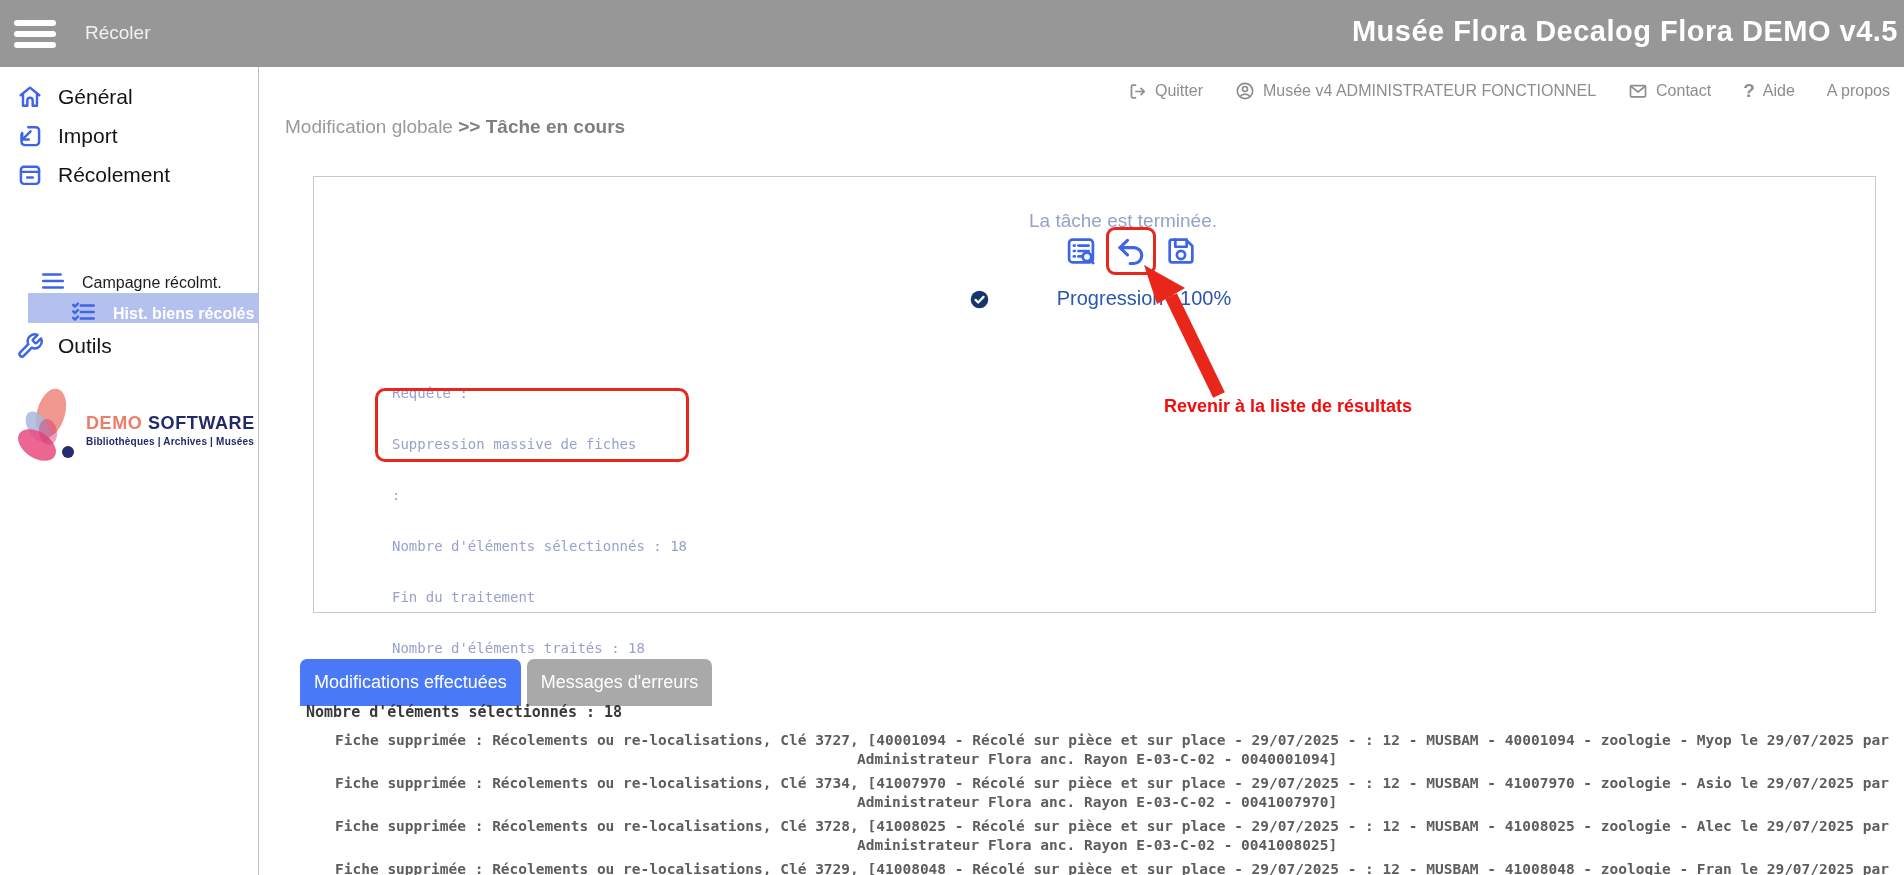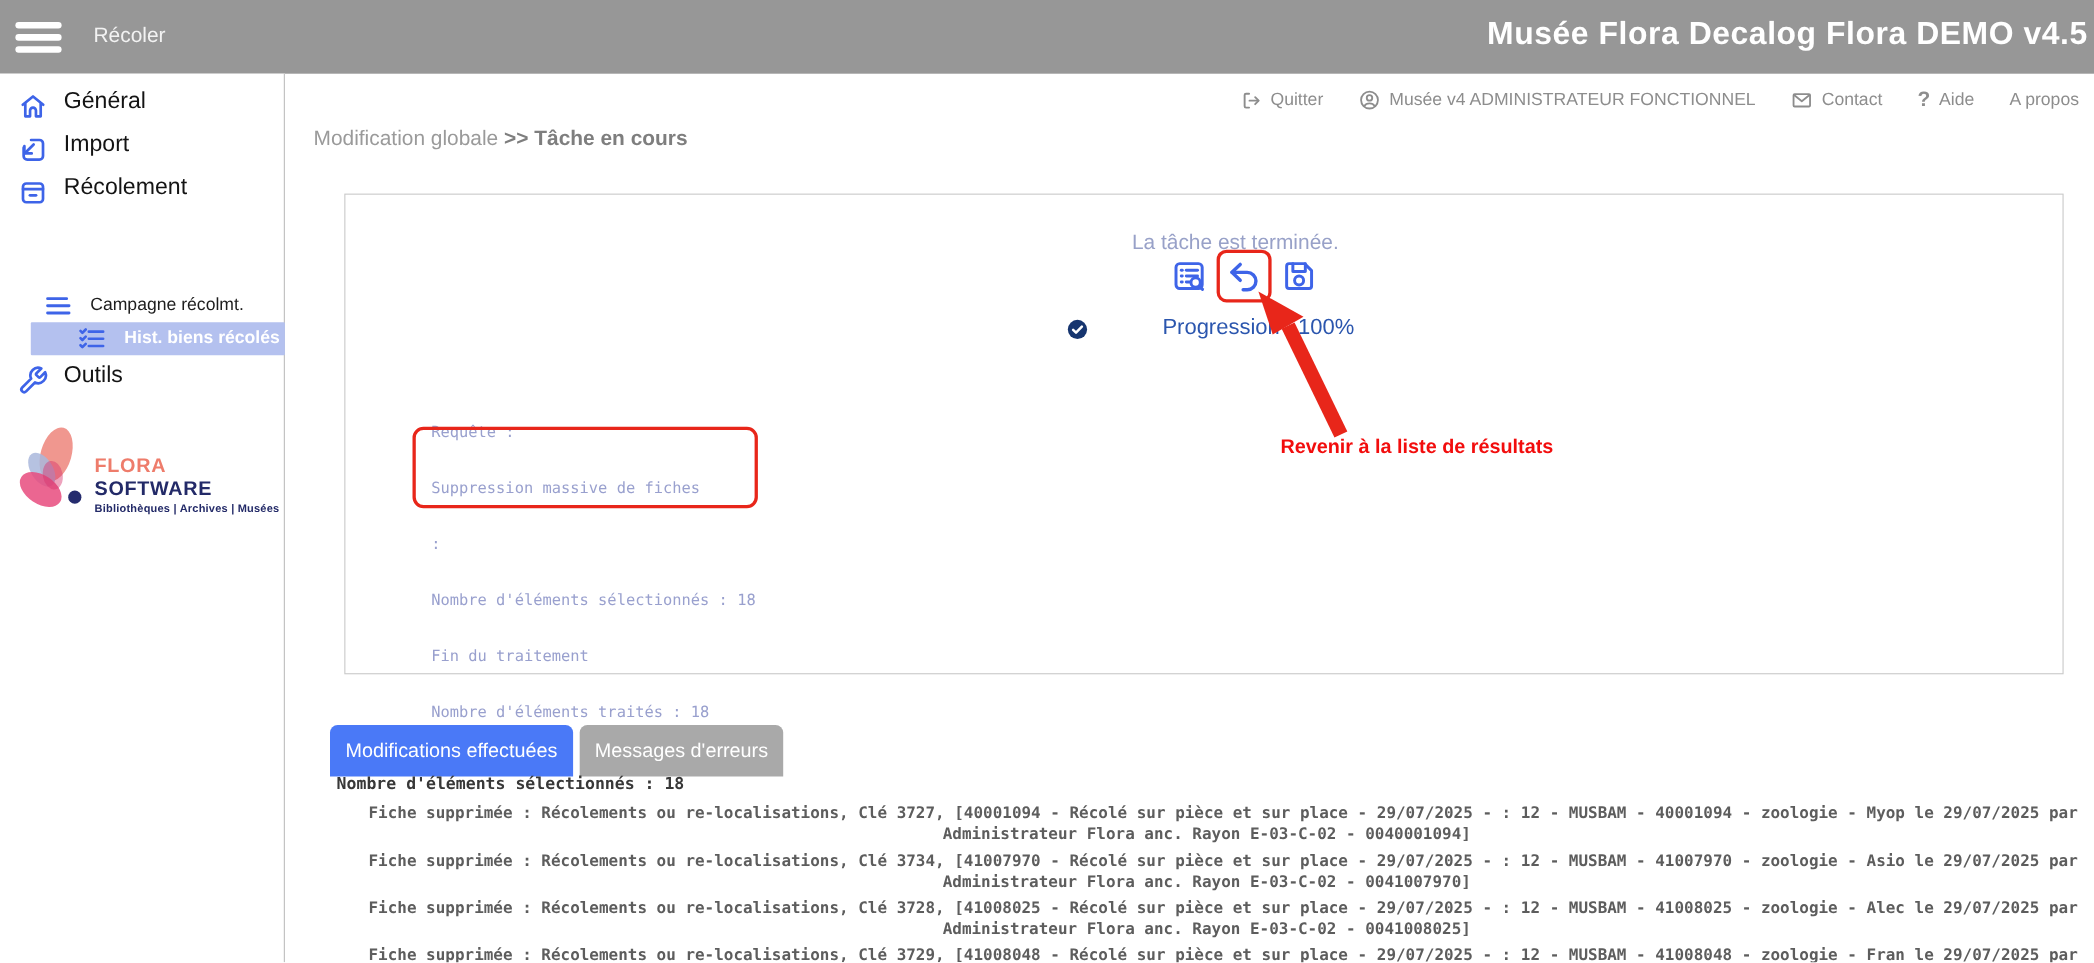--- a/index.html
+++ b/index.html
@@ -11,23 +11,23 @@
 
   
   .topbar { position:absolute; left:0; top:0; width:1904px; height:67px; background:#979797; }
   .menu-btn { position:absolute; left:14px; top:13px; width:46px; height:41px; background:none; border:none; cursor:pointer; }
   .menu-btn span { display:block; width:42px; height:6px; background:#fff; border-radius:3px; margin:5px 0; }
   .module-label { position:absolute; left:85px; top:22px; font-size:19px; color:#f2f2f2; }
   .app-title { position:absolute; right:6px; top:15px; font-size:29px; font-weight:bold; color:#fff; letter-spacing:.5px; white-space:nowrap; }
 
   
   .sidebar { position:absolute; left:0; top:67px; width:259px; height:808px; background:#fff; border-right:1px solid #bdbdbd; }
-  .nav-item { position:absolute; left:16px; display:flex; gap:14px; height:34px; cursor:pointer; }
+  .nav-item { position:absolute; left:16px; display:flex; align-items:center; gap:14px; height:34px; cursor:pointer; }
   .nav-item .lbl { font-size:21px; color:#141414; }
-  .nav-sub { position:absolute; left:40px; display:flex; align-items:center; gap:16px; height:28px; cursor:pointer; }
+  .nav-sub { position:absolute; left:40px; display:flex; align-items:flex-end; gap:16px; height:28px; cursor:pointer; }
   .nav-sub .lbl { font-size:16px; color:#1d1d1d; }
   .nav-sub.selected { left:28px; width:231px; padding-left:12px; background:#b4c1ef; height:30px; border-radius:1px; }
   .nav-sub.selected .lbl { color:#fff; font-weight:bold; }
   .icon { display:inline-flex; align-items:center; justify-content:center; }
 
   .logo-wrap { position:absolute; left:10px; top:318px; width:245px; height:86px; }
   .logo-text { position:absolute; left:76px; top:28px; }
   .brand { font-size:18px; font-weight:bold; letter-spacing:.6px; }
   .brand .b1 { color:#ee7c6b; }
   .brand .b2 { color:#232a68; }
@@ -151,21 +151,21 @@
 
     <div class="logo-wrap">
       <svg width="110" height="86" viewBox="0 0 110 86">
         <ellipse cx="41" cy="28" rx="14" ry="25" fill="#ef8e85" opacity="0.92" transform="rotate(16 41 28)"></ellipse>
         <ellipse cx="28" cy="42" rx="10" ry="17" fill="#a9b7dc" opacity="0.85" transform="rotate(-32 28 42)"></ellipse>
         <ellipse cx="27" cy="60" rx="21" ry="13" fill="#e84b7e" opacity="0.85" transform="rotate(33 27 60)"></ellipse>
         <ellipse cx="38" cy="47" rx="9" ry="13" fill="#d6336c" opacity="0.45" transform="rotate(-10 38 47)"></ellipse>
         <circle cx="58" cy="67" r="6" fill="#252c6e"></circle>
       </svg>
       <div class="logo-text">
-        <div class="brand"><span class="b1">FLORA</span><span class="b2"> SOFTWARE</span></div>
+        <div class="brand"><span class="b1">DEMO</span><span class="b2"> SOFTWARE</span></div>
         <div class="tagline">Bibliothèques | Archives | Musées</div>
       </div>
     </div>
   </div>
 
   <div class="utilbar">
     <button class="uitem">
       <span class="icon">
         <svg width="19" height="19" viewBox="0 0 24 24" fill="none" stroke="#8d8d8d" stroke-width="2.2" stroke-linecap="round" stroke-linejoin="round">
           <path d="M9.5 4 H6 A1.6 1.6 0 0 0 4.4 5.6 V18.4 A1.6 1.6 0 0 0 6 20 h3.5"></path>

